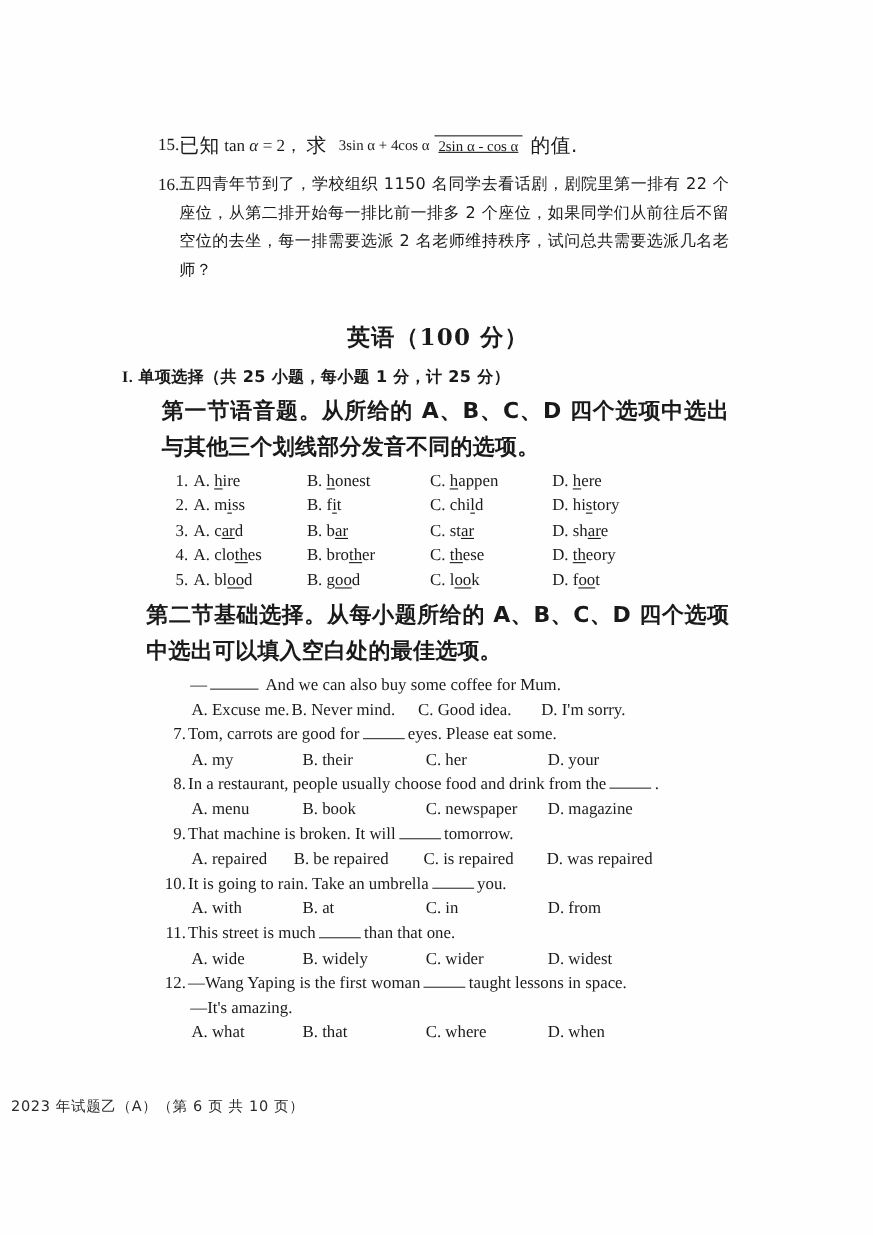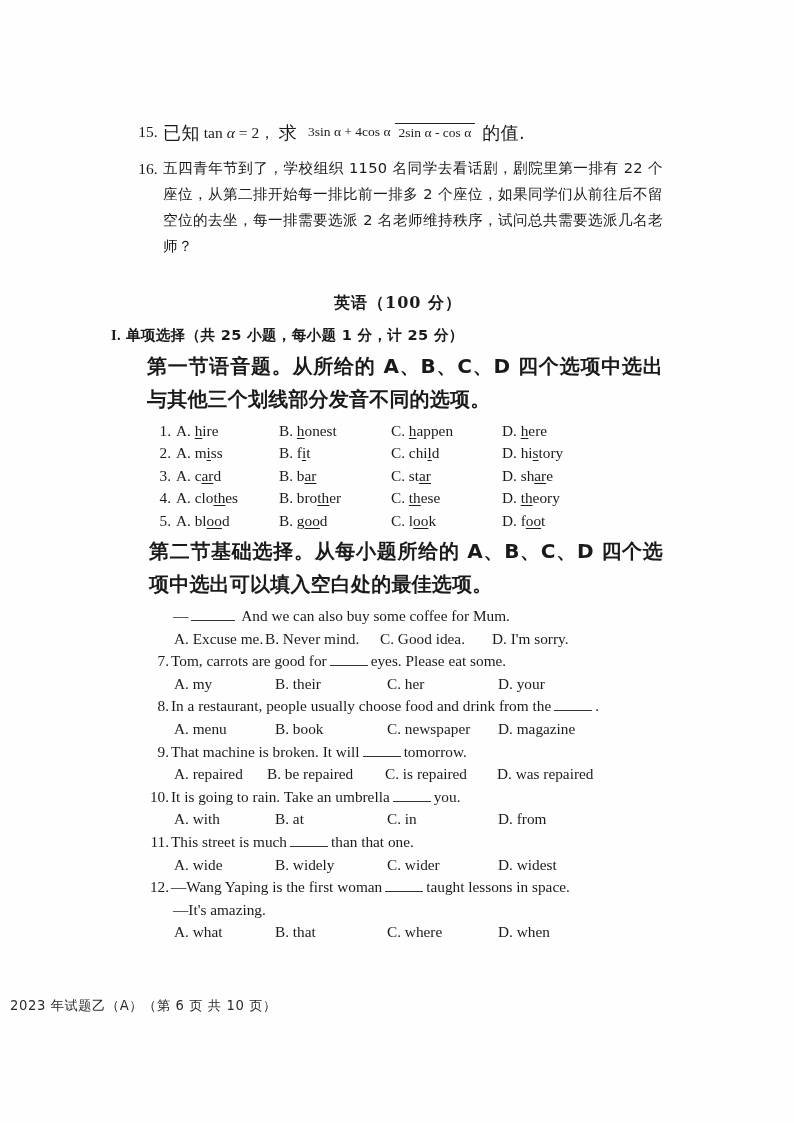--- a/index.html
+++ b/index.html
@@ -35,21 +35,21 @@
   .math-item {
     display: flex;
     align-items: flex-start;
     font-size: 15.5px;
     line-height: 1.62;
     margin-bottom: 6px;
   }
   .math-num {
     width: 30px;
     flex: 0 0 30px;
-    text-align: center;
+    text-align: right;
     padding-top: 1px;
   }
   .math-body {
     flex: 1;
   }
 
   .q15-line {
     display: flex;
     align-items: center;
     gap: 4px;
@@ -60,36 +60,36 @@
   .frac {
     display: inline-flex;
     flex-direction: row;
     align-items: center;
     vertical-align: middle;
     margin: 0 3px;
     font-size: 13.5px;
     line-height: 1.22;
   }
   .frac .numer { padding: 0 4px 1px 4px; }
-  .frac .denom { padding: 1px 4px 0 4px; border-top: 1.1px solid #222; }
+  .frac .denom { padding: 1px 4px 0 4px; border-top: 1.1px solid #222; text-decoration: underline; }
 
   .q16-text {
     font-family: "DejaVu Sans", "Liberation Sans", sans-serif;
     font-size: 14.6px;
     line-height: 1.78;
     letter-spacing: .35px;
     text-align: justify;
   }
 
   
   .subject-title {
     text-align: center;
     font-family: "DejaVu Serif", "Liberation Serif", serif;
     font-weight: bold;
-    font-size: 16px;
+    font-size: 21px;
     letter-spacing: 1px;
     margin-top: 34px;
     margin-bottom: 12px;
   }
 
   .section-head {
     font-family: "DejaVu Sans", "Liberation Sans", sans-serif;
     font-weight: bold;
     font-size: 14.6px;
     letter-spacing: .3px;
@@ -260,21 +260,21 @@
 
       <div class="phon-row">
         <span class="phon-num">5.</span>
         <span class="opt-a"><span>A.</span> <span>bl</span><span class="u">oo</span><span>d</span></span>
         <span class="opt-b"><span>B.</span> <span>g</span><span class="u">oo</span><span>d</span></span>
         <span class="opt-c"><span>C.</span> <span>l</span><span class="u">oo</span><span>k</span></span>
         <span class="opt-d"><span>D.</span> <span>f</span><span class="u">oo</span><span>t</span></span>
       </div>
     </div>
 
-    <div class="sub-head" style="margin-top:3px;margin-left:16px;">第二节基础选择。从每小题所给的 A、B、C、D 四个选项中选出可以填入空白处的最佳选项。</div>
+    <div class="sub-head" style="margin-top:3px;margin-left:0;">第二节基础选择。从每小题所给的 A、B、C、D 四个选项中选出可以填入空白处的最佳选项。</div>
 
     <div class="mc-list">
 
       <div>
         <div class="mc-q cont"><span class="dash">—</span><span class="blank w-md"></span> <span>And we can also buy some coffee for Mum.</span></div>
         <div class="mc-opts tight">
           <span class="o oa">A. Excuse me.</span>
           <span class="o ob">B. Never mind.</span>
           <span class="o oc">C. Good idea.</span>
           <span class="o od">D. I'm sorry.</span>

